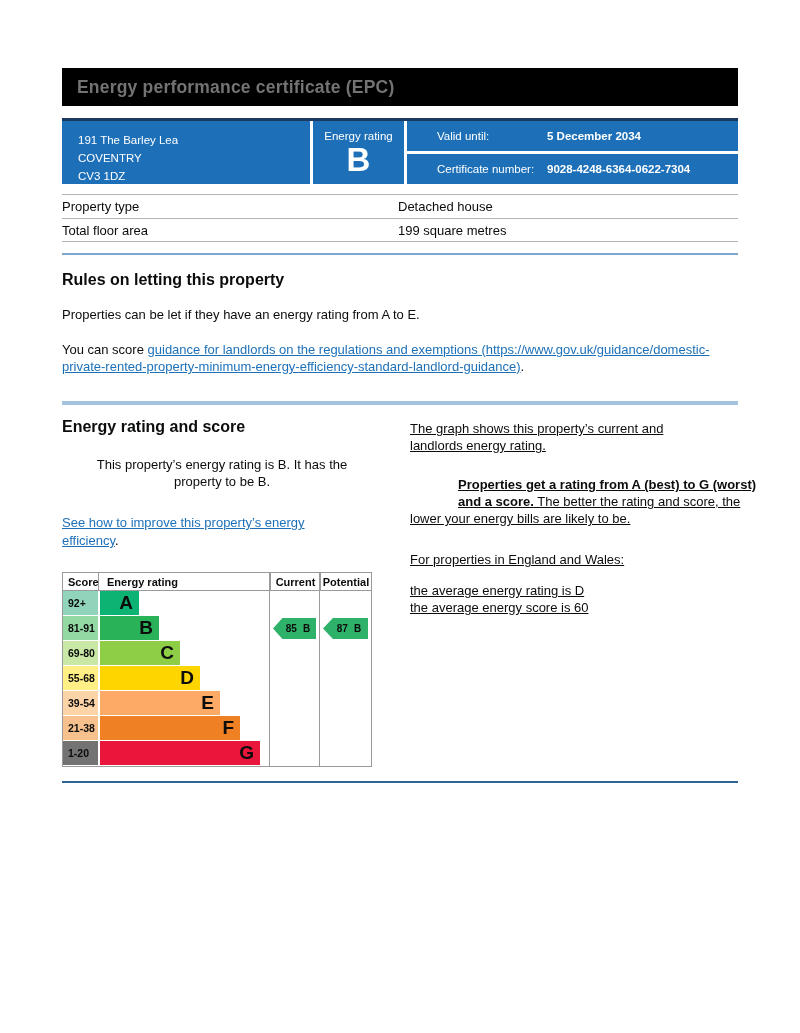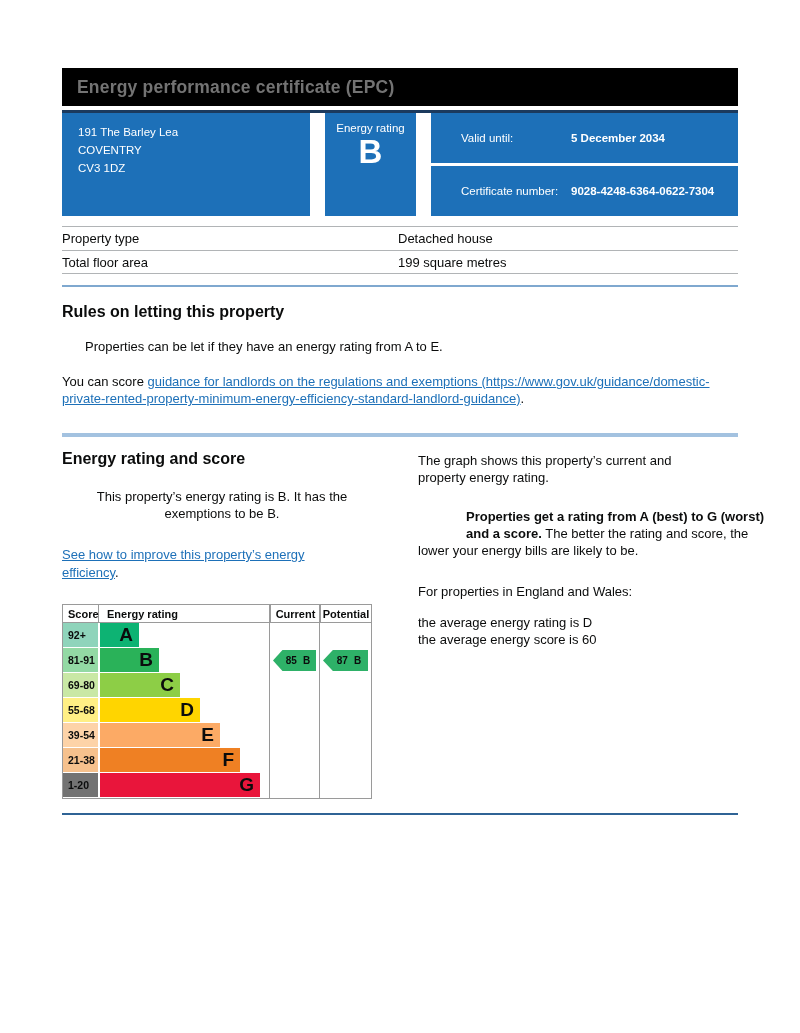--- a/index.html
+++ b/index.html
@@ -4,21 +4,21 @@
 <style>
   * { margin:0; padding:0; box-sizing:border-box; }
   html,body { width:800px; height:1033px; background:#ffffff; font-family:"Liberation Sans", sans-serif; color:#0b0c0c; }
   .content { margin:0 62px; position:relative; }
 
   
   .title-bar { margin-top:68px; height:38px; background:#000000; color:#737373;
     display:flex; align-items:center; padding-left:15px; font-size:17.5px; font-weight:bold; letter-spacing:.2px; }
 
   
-  .summary-card { margin-top:4px; height:106px; display:flex; border-top:3px solid #1b3a5e;gap:12px; }
+  .summary-card { margin-top:12px; height:66px; display:flex; border-top:3px solid #1b3a5e; }
   .summary-card .cell { background:#1d70b8; color:#ffffff; }
   .addr { width:248px; padding:11px 16px; font-size:11.5px; line-height:1.55; }
   .rating-cell { width:91px; margin-left:3px; text-align:center; padding-top:9px; }
   .rating-label { font-size:11.5px; }
   .rating-letter { font-size:33px; font-weight:bold; line-height:1.1; }
   .validity { flex:1; margin-left:3px; display:flex; flex-direction:column; }
   .validity-row { flex:1; background:#1d70b8; color:#fff; display:flex; align-items:center; padding-left:30px; font-size:11.5px; }
   .validity-row + .validity-row { margin-top:3px; }
   .v-label { width:110px; }
   .v-value { font-weight:bold; }
@@ -30,28 +30,28 @@
   .d-label { width:336px; }
 
   
   .divider-1 { margin-top:11px; height:2px; background:#7fa8cf; }
   .divider-2 { margin-top:26px; height:4px; background:#a3c2e0; }
   .divider-3 { margin-top:14px; height:2px; background:#2f6395; }
 
   h2 { font-size:16px; font-weight:bold; }
   .rules h2 { margin-top:16px; }
   p.body { font-size:13px; line-height:17px; }
-  .rules .p1 { margin-top:17px;margin-left:23px; }
+  .rules .p1 { margin-top:17px; }
   .rules .p2 { margin-top:18px; }
   a.link { color:#1d70b8; text-decoration:underline; cursor:pointer; }
 
   
   .columns { margin-top:13px; display:flex; }
   .col-left { width:320px; }
-  .col-right { width:316px; margin-left:36px; }
+  .col-right { width:316px; margin-left:28px;text-decoration:underline; }
   .col-left .summary-text { margin-top:20px;text-align:center; }
   .col-left .improve { margin-top:24px; display:inline-block; max-width:280px; font-size:13px; line-height:18px; }
   .line { white-space:nowrap; }
   .col-right .p { font-size:13px; line-height:17px; }
   .col-right .pg1 { margin-top:2px; }
   .col-right .pg2 { margin-top:22px; }
   .col-right .pg3 { margin-top:24px; }
   .col-right .pg4 { margin-top:14px; }
   .bold { font-weight:bold;padding-left:48px; }
 
@@ -131,21 +131,21 @@
   </div>
 
   <div class="divider-2"></div>
 
   <div class="columns">
 
     <div class="col-left">
       <h2>Energy rating and score</h2>
       <p class="body summary-text">
         <span class="line">This property’s energy rating is B. It has the</span><br>
-        <span class="line">exemptions to be B.</span>
+        <span class="line">property to be B.</span>
       </p>
       <span class="improve"><a class="link">See how to improve this property’s energy efficiency</a><span>.</span></span>
 
       <div class="chart">
         <div class="chart-header">
           <div class="ch-score">Score</div>
           <div class="ch-rating">Energy rating</div>
           <div class="ch-current">Current</div>
           <div class="ch-potential">Potential</div>
         </div>
@@ -192,21 +192,21 @@
         <div class="arrow arrow-potential">
           <span>87</span>
             <span>B</span>
         </div>
       </div>
     </div>
 
     <div class="col-right">
       <p class="p pg1">
         <span class="line">The graph shows this property’s current and</span><br>
-        <span class="line">property energy rating.</span>
+        <span class="line">landlords energy rating.</span>
       </p>
       <p class="p pg2">
         <span class="line bold">Properties get a rating from A (best) to G (worst)</span><br>
         <span class="line"><span class="bold">and a score.</span><span> The better the rating and score, the</span></span><br>
         <span class="line">lower your energy bills are likely to be.</span>
       </p>
       <p class="p pg3">For properties in England and Wales:</p>
       <p class="p pg4">
         <span class="line">the average energy rating is D</span><br>
         <span class="line">the average energy score is 60</span>

